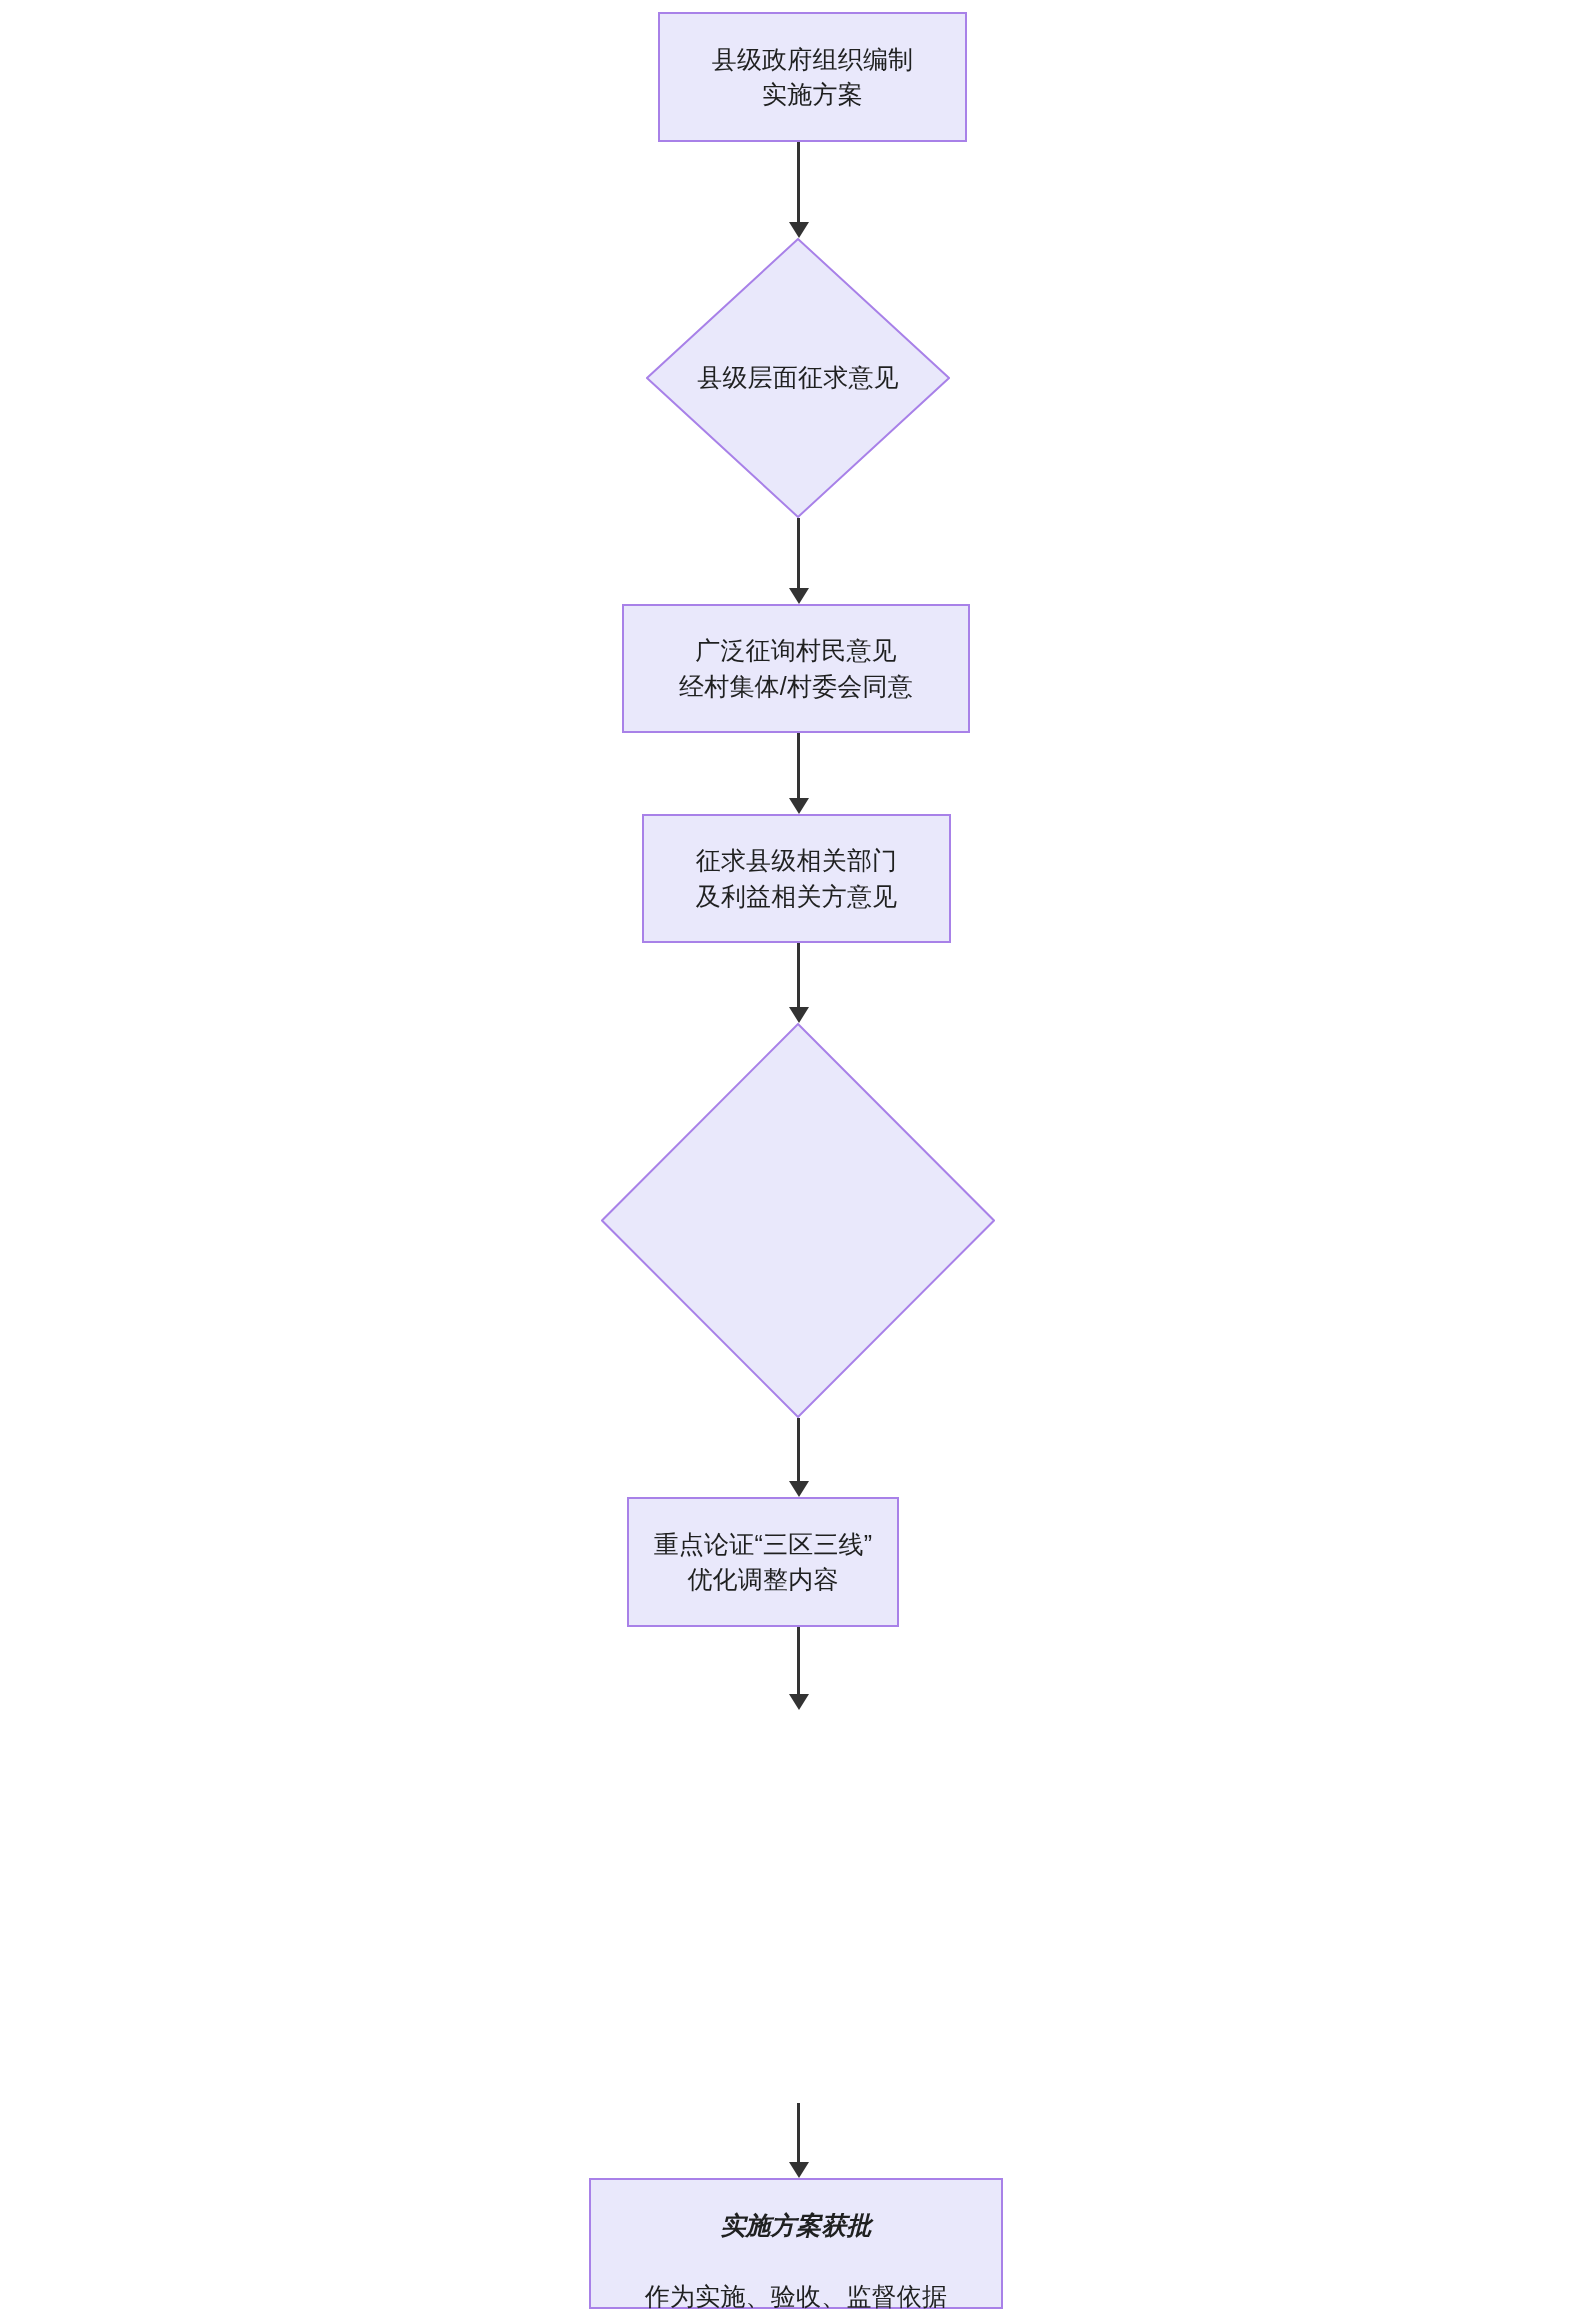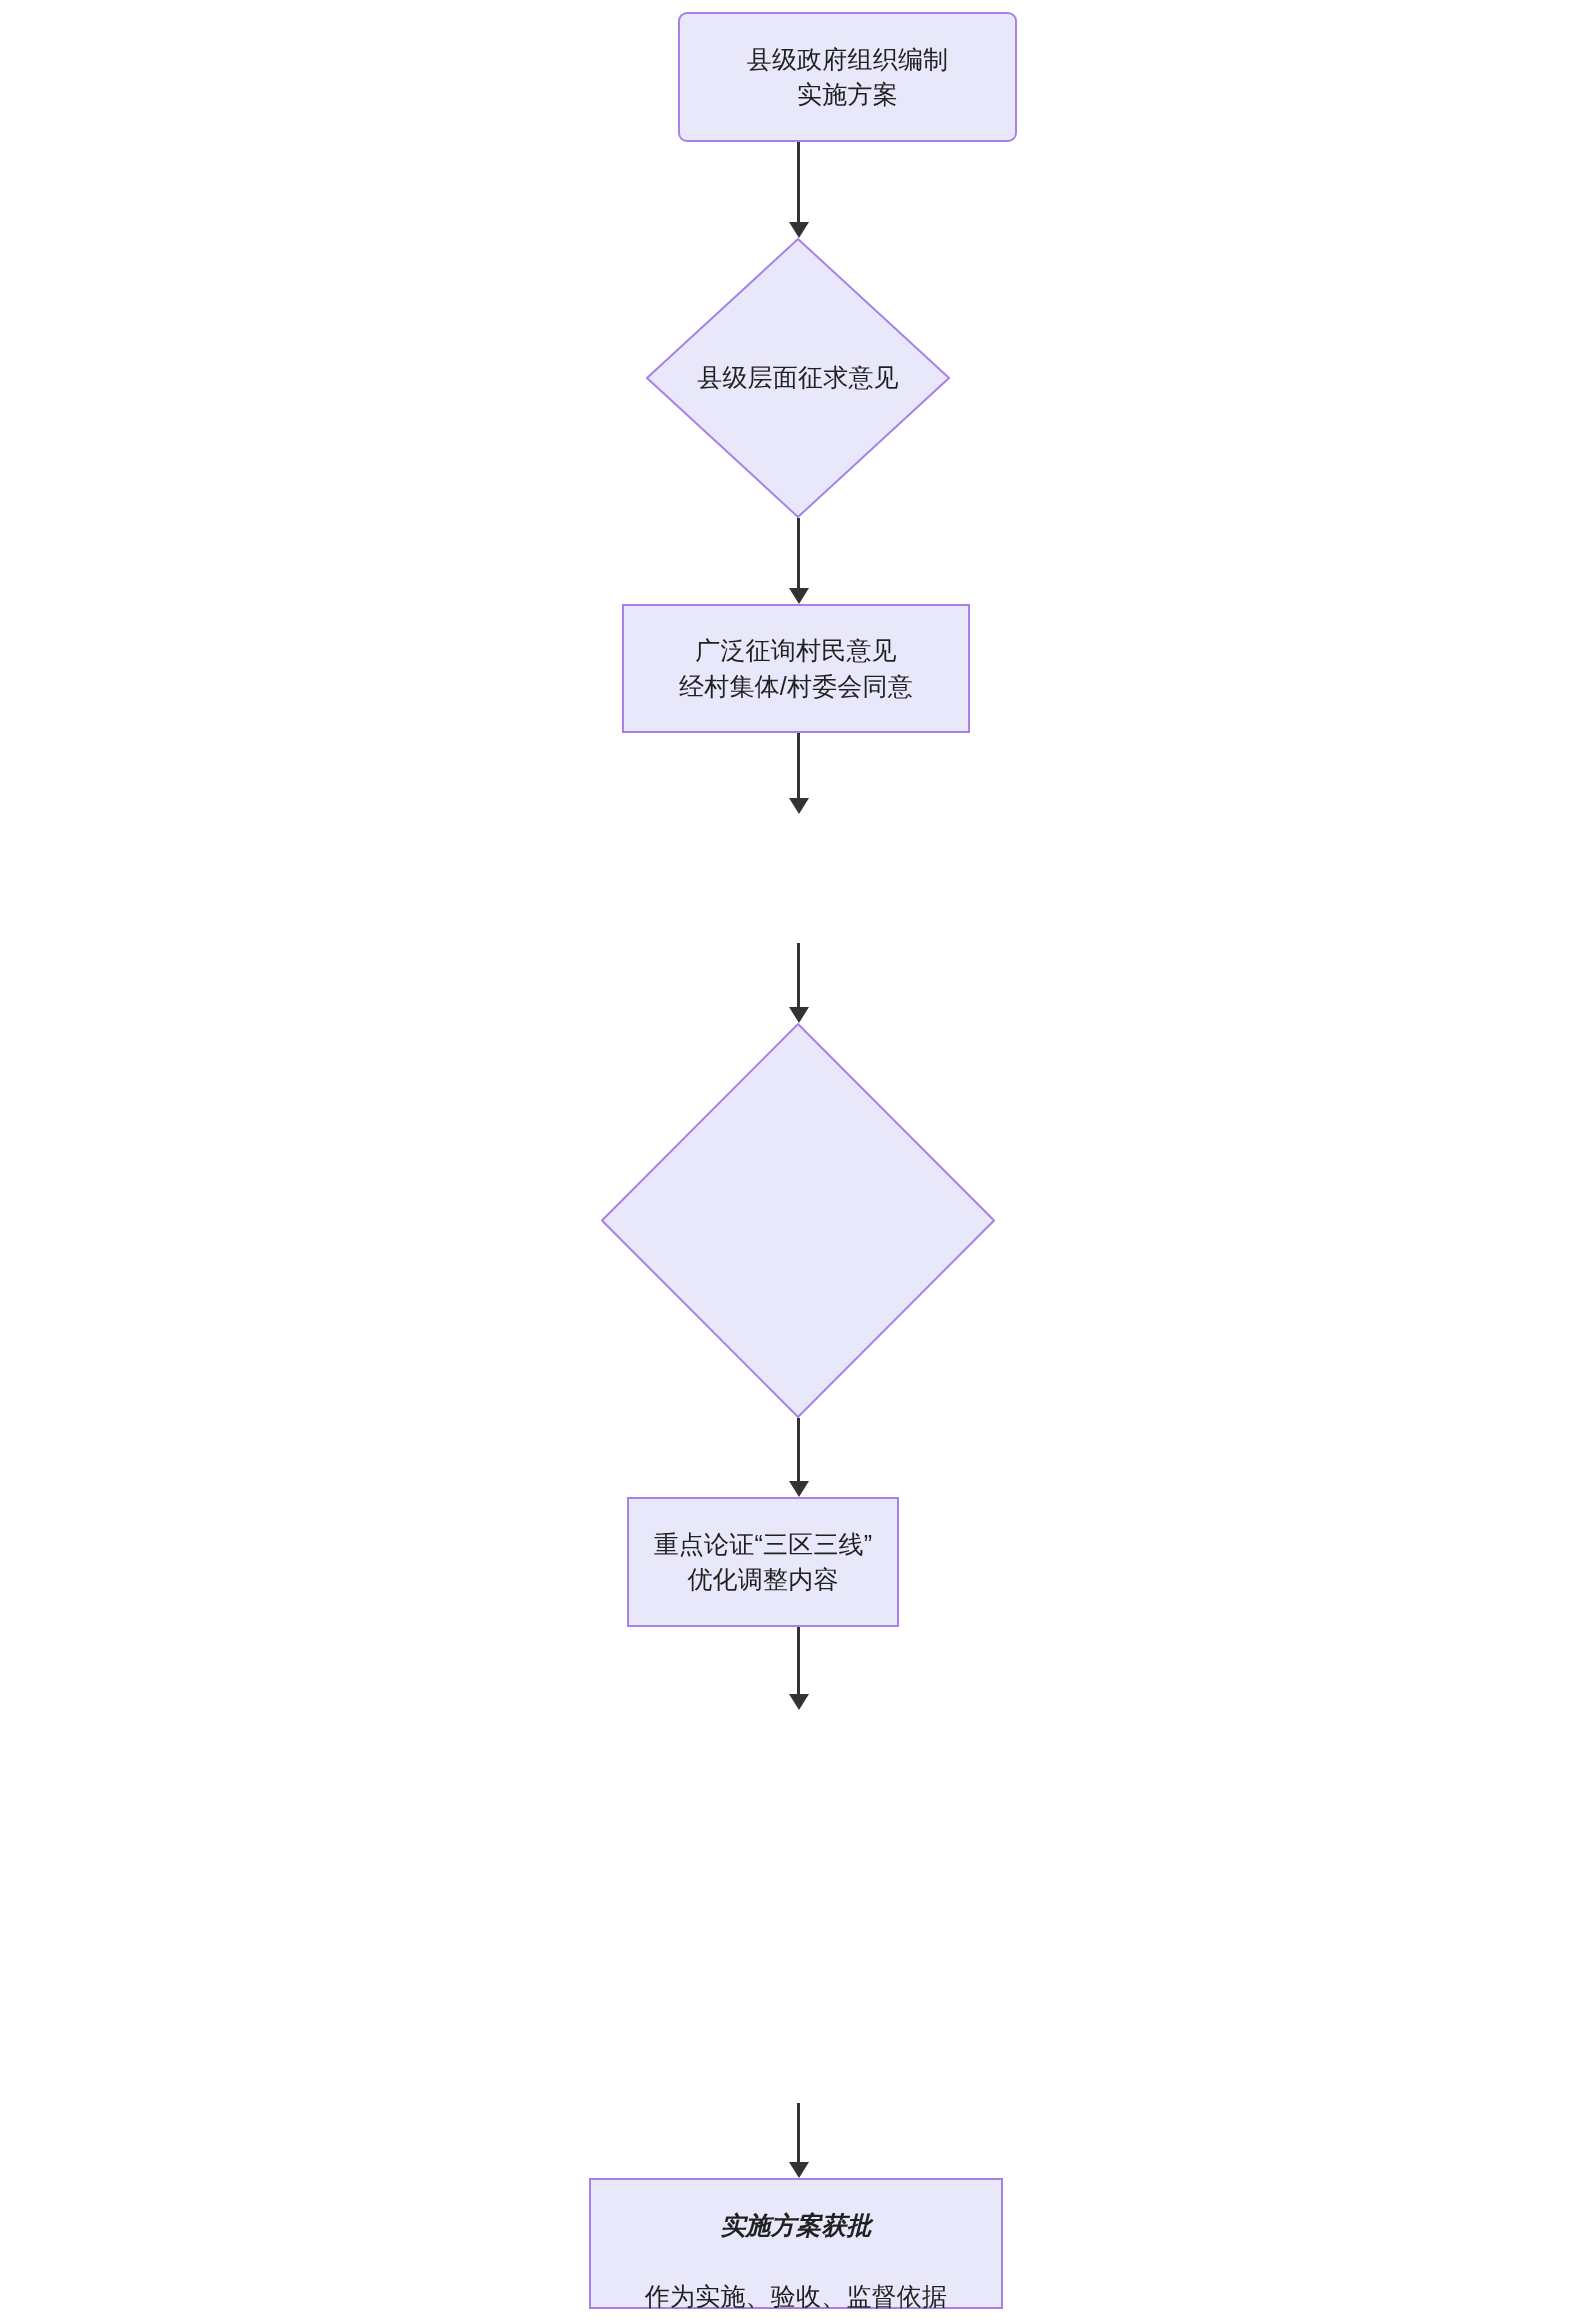--- a/index.html
+++ b/index.html
@@ -118,37 +118,41 @@
   <div class="edge" style="left:797px; top:1627px; width:3px; height:83px;">
     <div class="stem" style="height:67px;"></div>
     <div class="head" style="top:67px;"></div>
   </div>
 
   <div class="edge" style="left:797px; top:2103px; width:3px; height:75px;">
     <div class="stem" style="height:59px;"></div>
     <div class="head" style="top:59px;"></div>
   </div>
 
-  <div class="node rect" style="left:678px; top:12px; width:339px; height:130px;border-radius:9px;">
+  <div class="node rect" style="left:658px; top:12px; width:309px; height:130px;">
     <span class="label">县级政府组织编制
 实施方案</span>
   </div>
 
   <div class="node diamond" style="left:646px; top:238px; width:304px; height:280px;">
     <svg class="dshape" viewBox="0 0 307 283" preserveAspectRatio="none">
       <polygon points="153.5,1 306,141.5 153.5,282 1,141.5" fill="#e9e8fb" stroke="#a881e8" stroke-width="2"></polygon>
     </svg>
     <span class="label">县级层面征求意见</span>
   </div>
 
   <div class="node rect" style="left:622px; top:604px; width:348px; height:129px;">
     <span class="label">广泛征询村民意见
 经村集体/村委会同意</span>
   </div>
 
+  <div class="node rect" style="left:642px; top:814px; width:309px; height:129px;">
+    <span class="label">征求县级相关部门
+及利益相关方意见</span>
+  </div>
 
   <div class="node diamond" style="left:601px; top:1023px; width:394px; height:395px;">
     <svg class="dshape" viewBox="0 0 398 399" preserveAspectRatio="none">
       <polygon points="199,1 397,199.5 199,398 1,199.5" fill="#e9e8fb" stroke="#a881e8" stroke-width="2"></polygon>
     </svg>
   </div>
 
   <div class="node rect" style="left:627px; top:1497px; width:272px; height:130px;">
     <span class="label">重点论证“三区三线”
 优化调整内容</span>

